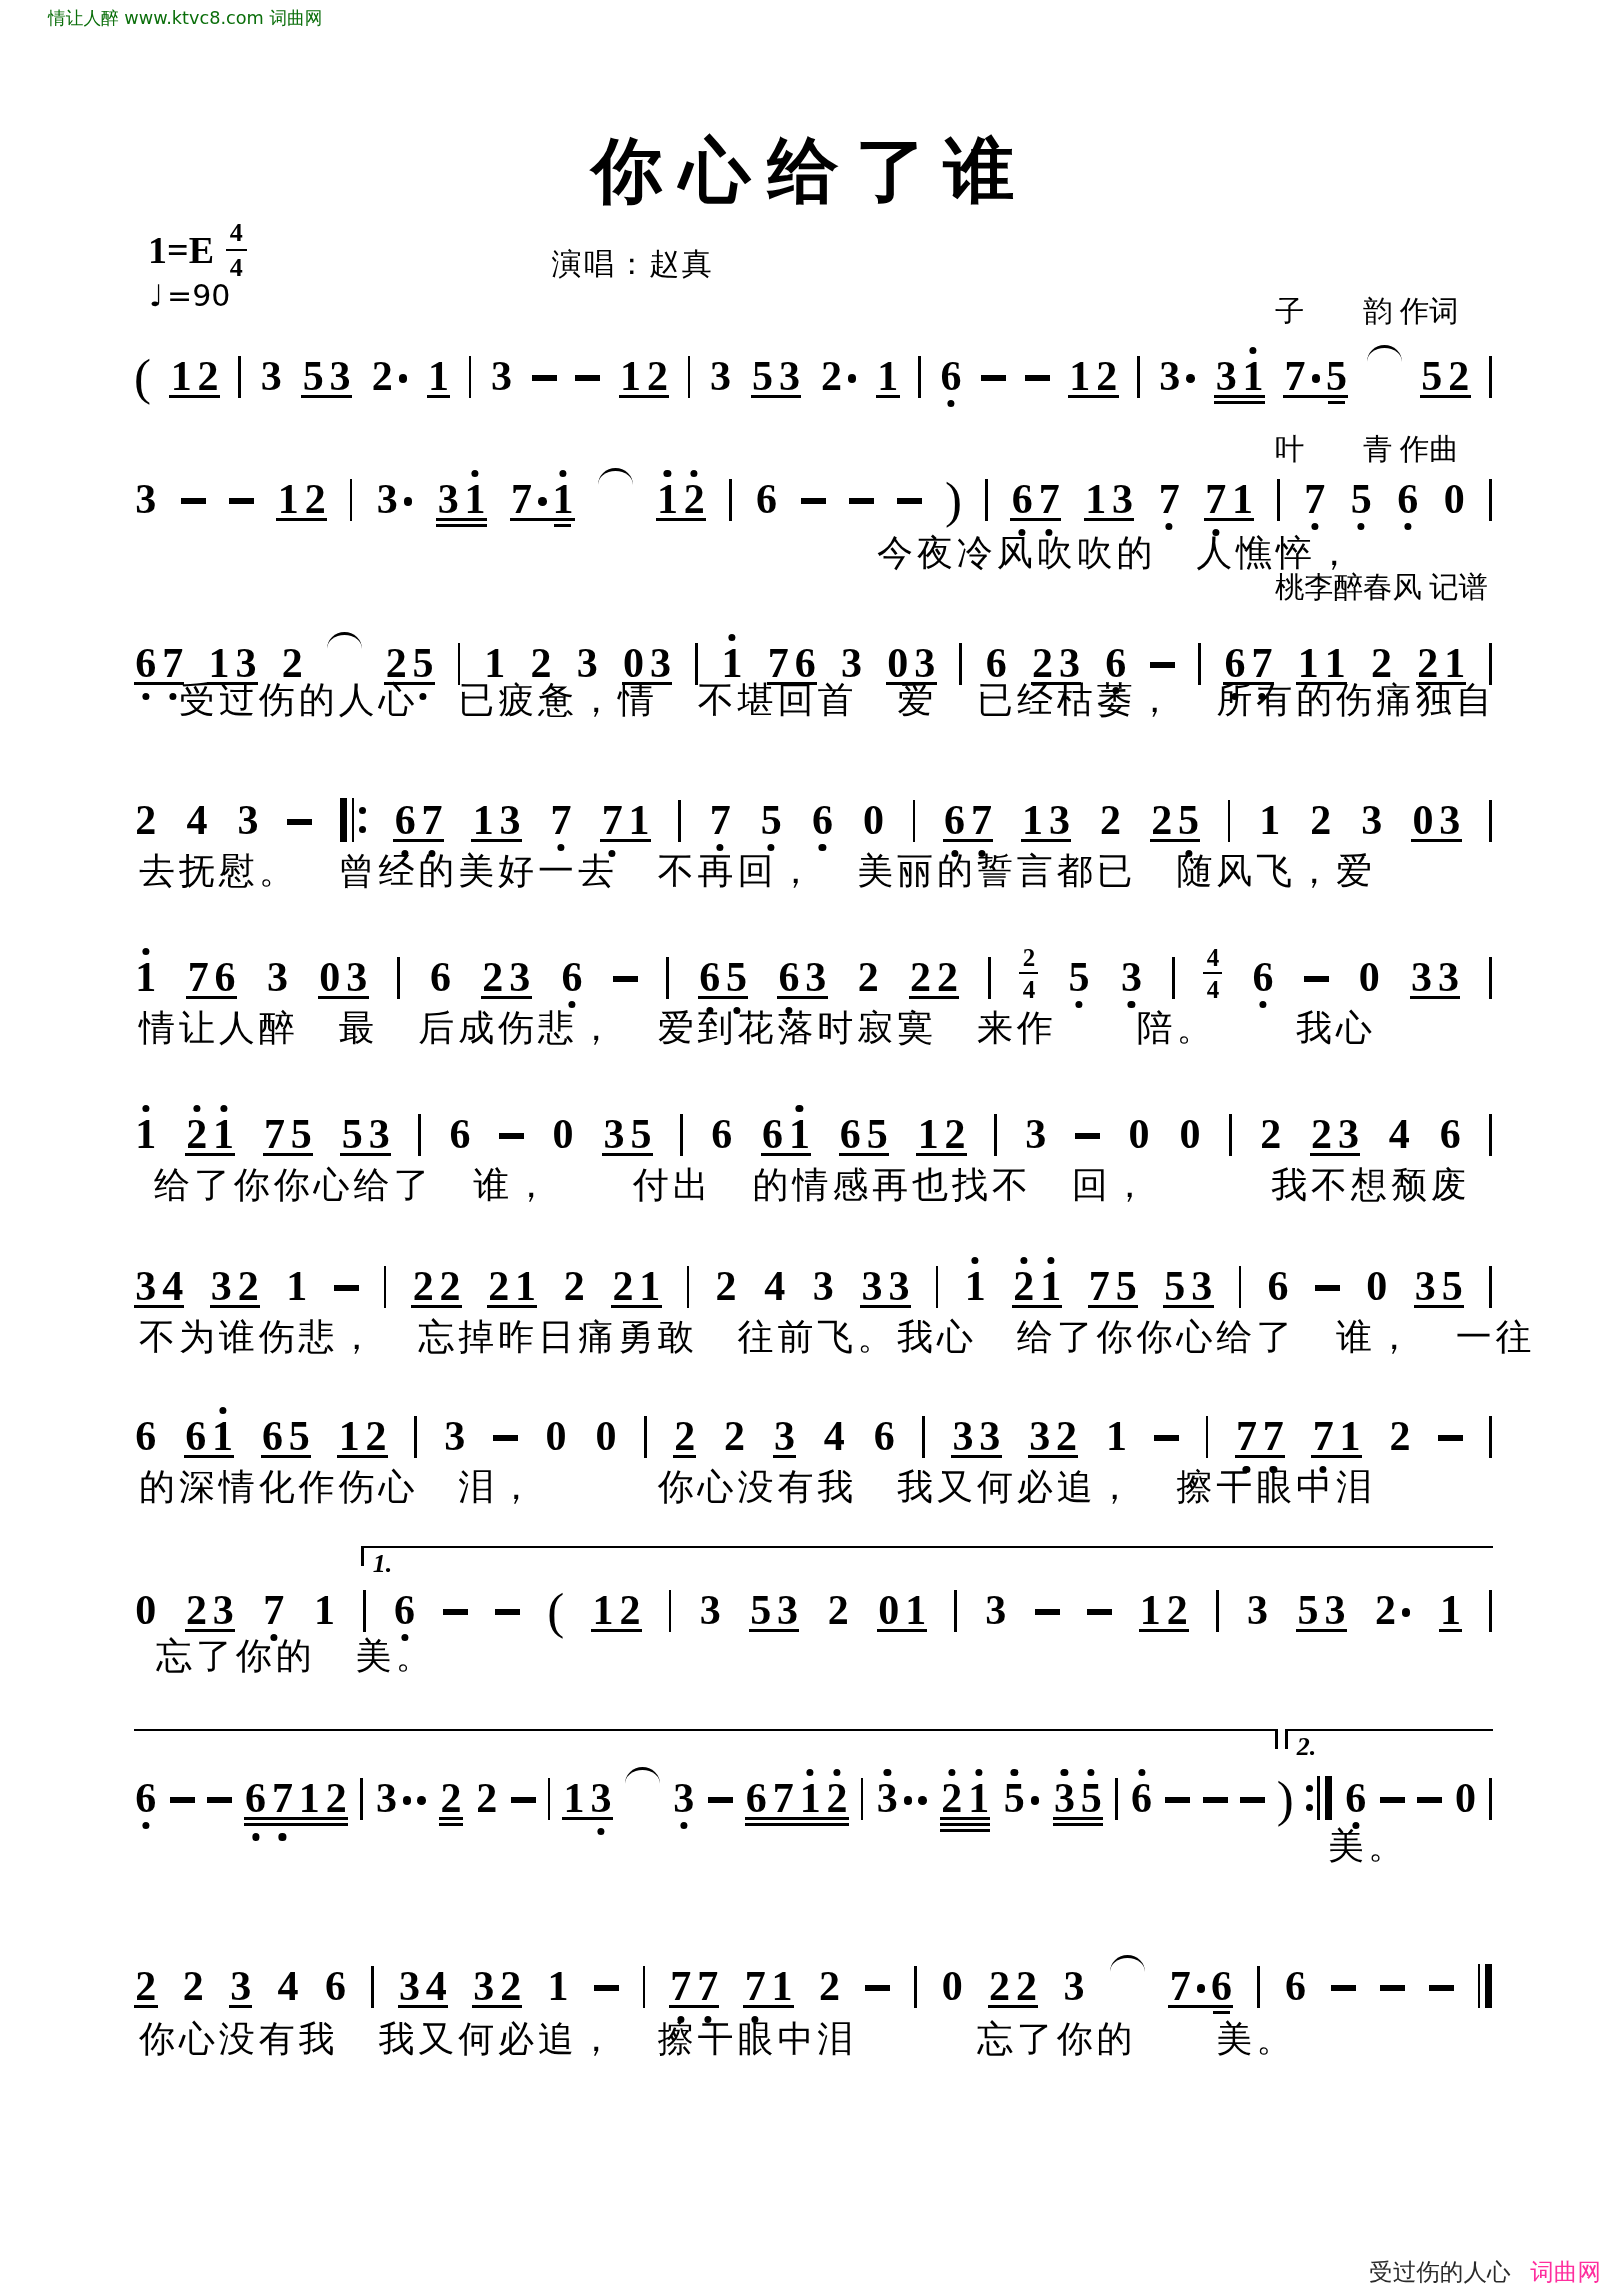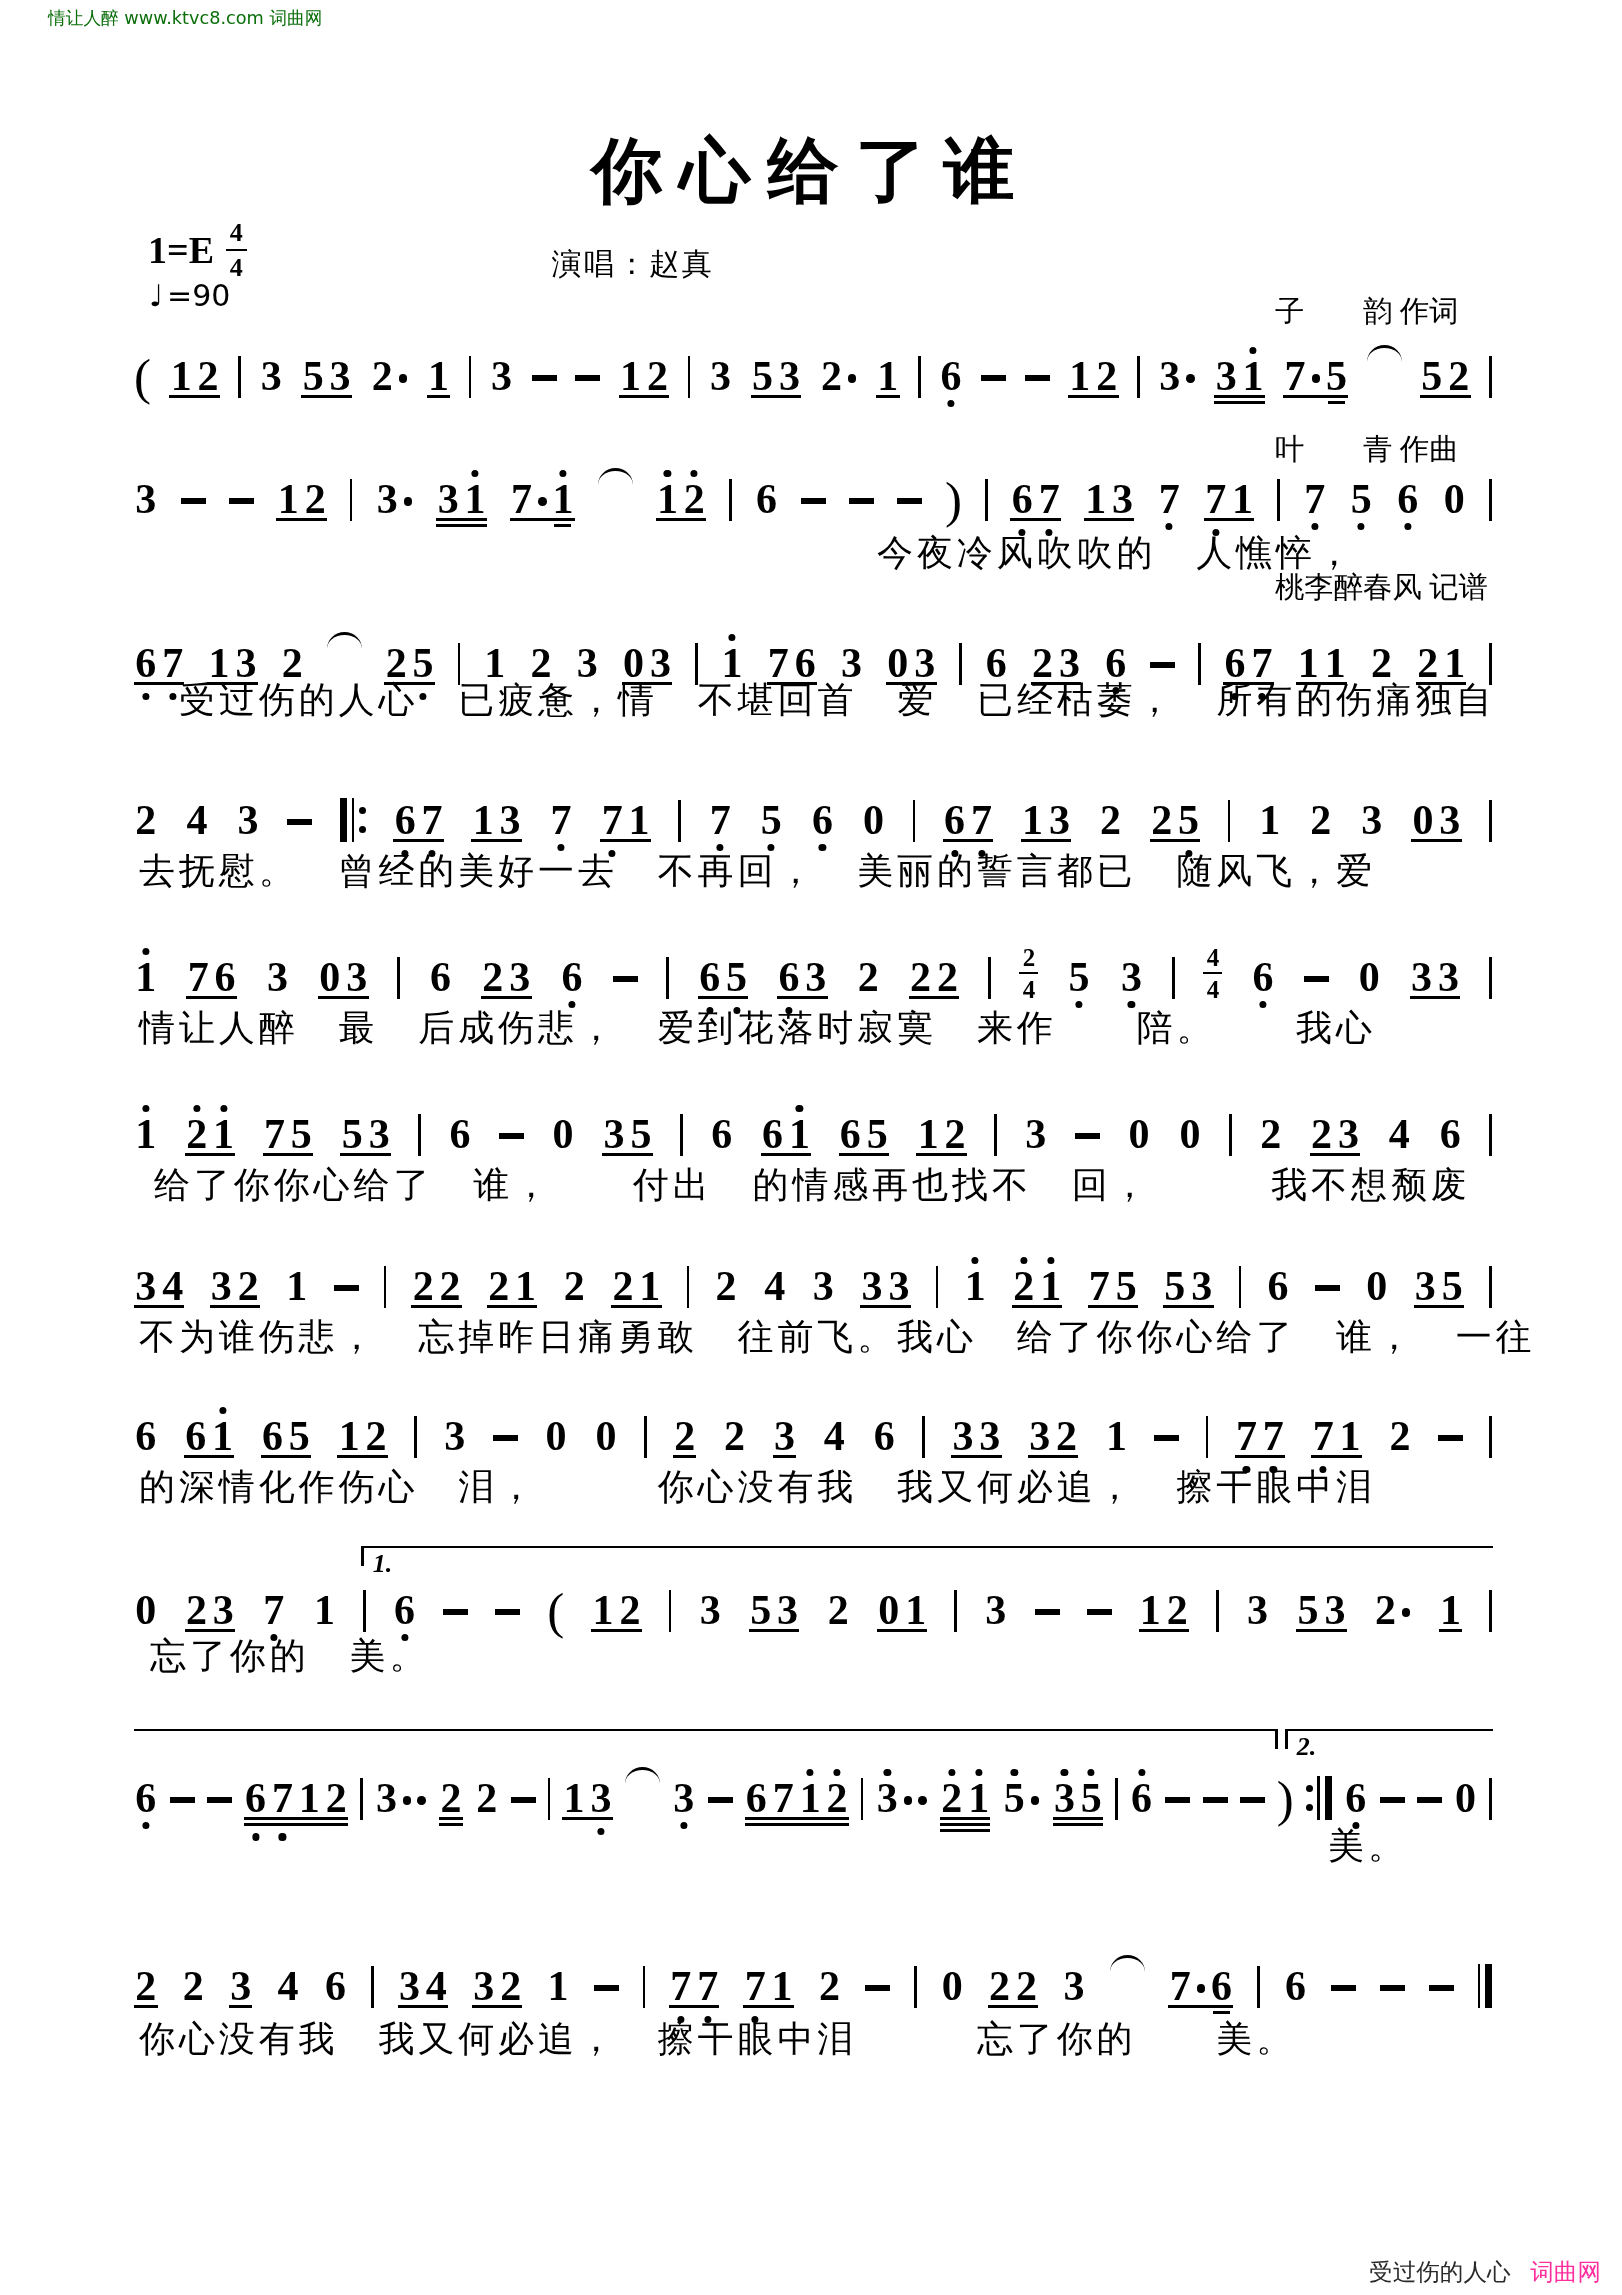--- a/index.html
+++ b/index.html
@@ -803,21 +803,21 @@
         <span class="g">
           <span class="note">2</span>
           <span class="aug"></span>
         </span>
         <span class="g">
           <span class="note">1</span>
           <span class="ul" style="bottom: 1.3px;"></span>
         </span>
         <span class="bar"></span>
       </div>
-      <div class="lyric" style="left: 150px; top: 1636px;">忘了你的　美。</div>
+      <div class="lyric" style="left: 156px; top: 1636px;">忘了你的　美。</div>
       <div class="nline" style="top: 1775px;">
         <span class="g">
           <span class="note">6<span class="dot" style="bottom: -7.9px;"></span></span>
         </span>
         <span class="dash"></span>
         <span class="dash"></span>
         <span class="g">
           <span class="note">6<span class="dot" style="bottom: -19.6px;"></span></span>
           <span class="note">7<span class="dot" style="bottom: -19.6px;"></span></span>
           <span class="note">1</span>

